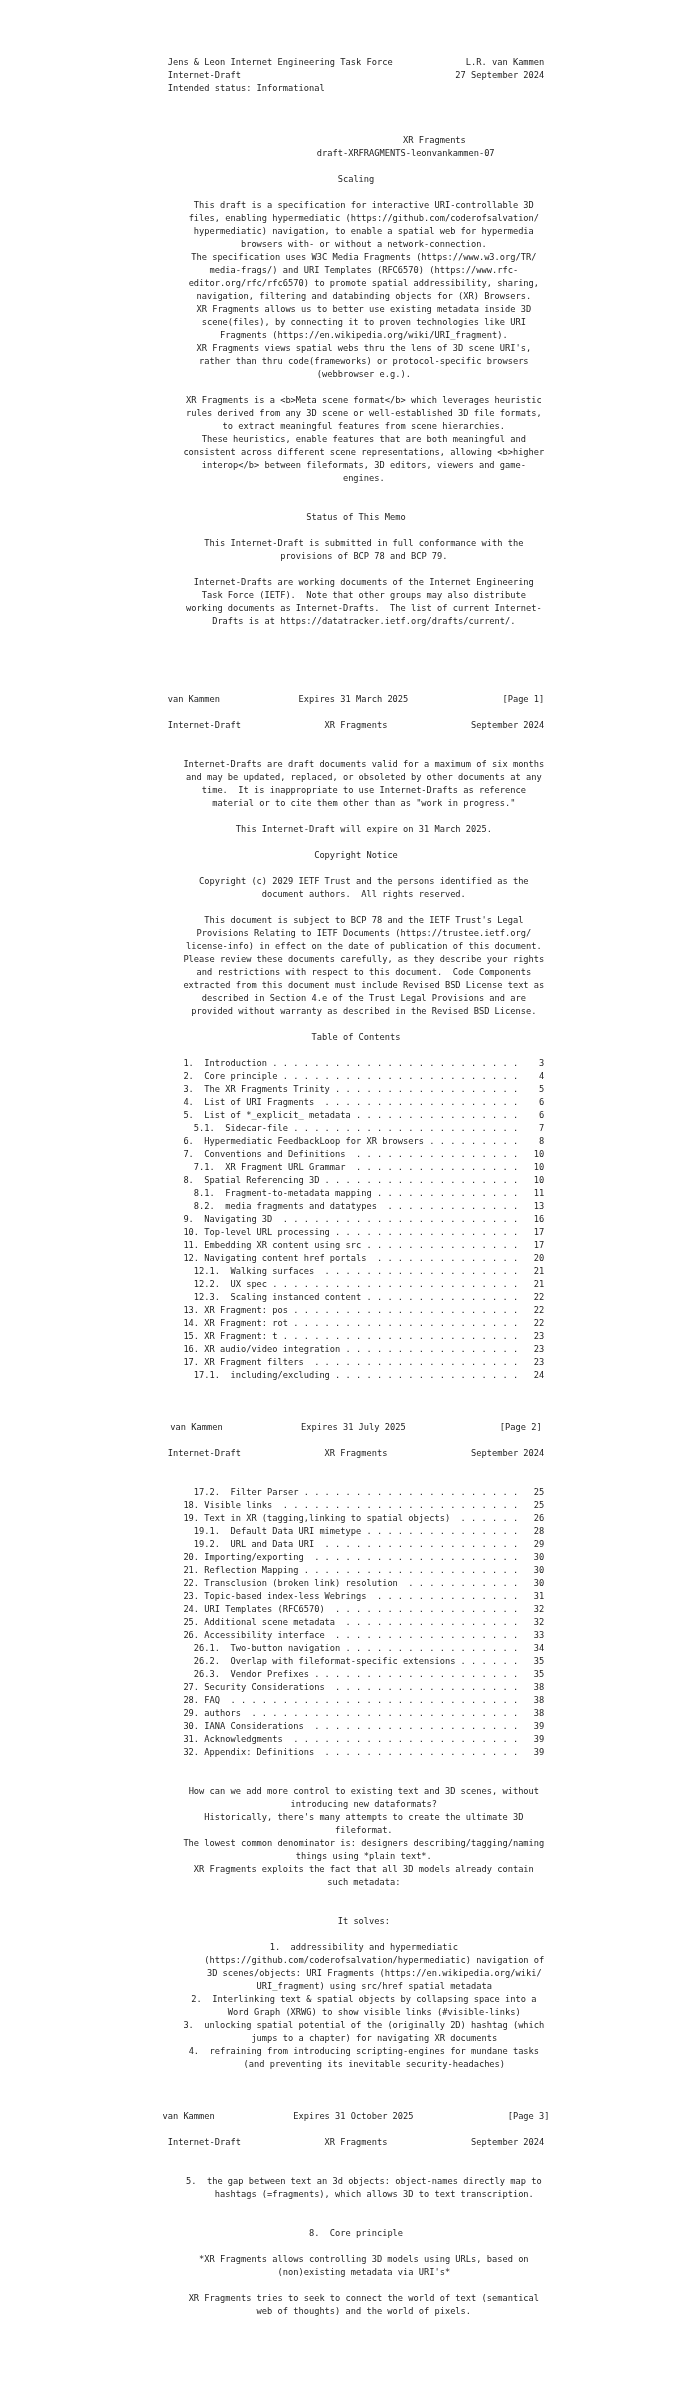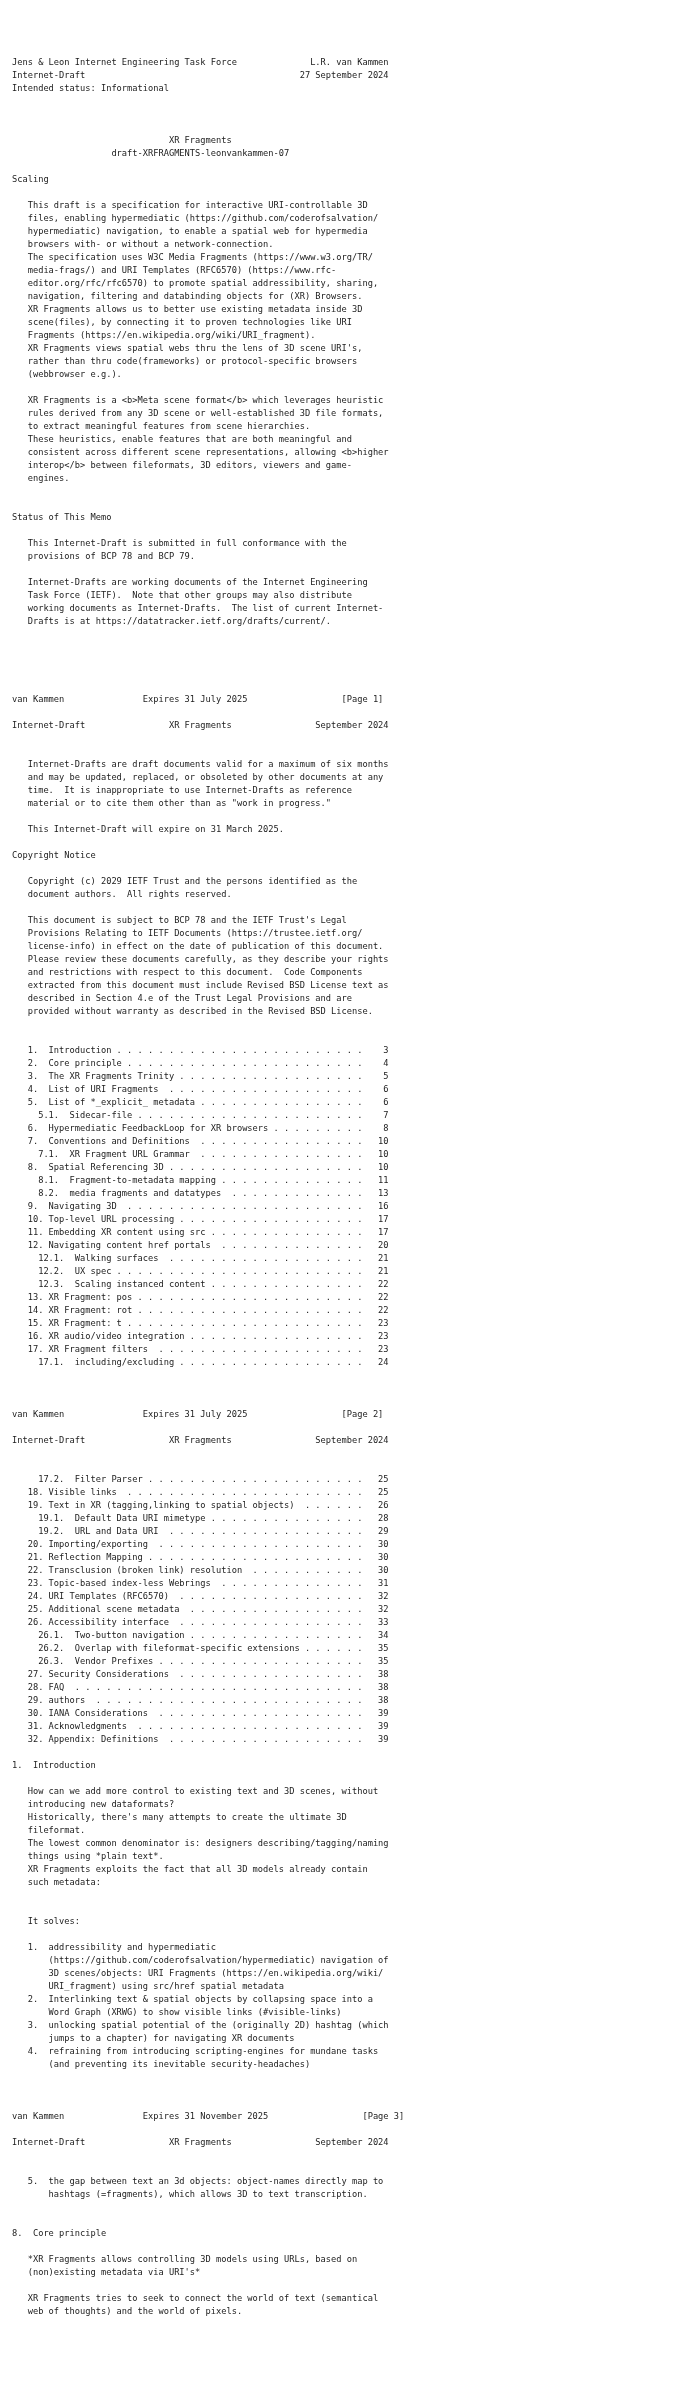--- a/index.html
+++ b/index.html
@@ -19,20 +19,21 @@
   }
   .doc {
     width: 700px;
     height: 2400px;
     overflow: hidden;
     padding: 56px 0 0 12px;
     font-family: "DejaVu Sans Mono", "Liberation Mono", monospace;
     font-size: 8.7px;
     line-height: 13px;
     color: var(--fg);
+    text-align: center;
   }
   .doc pre {
     margin: 0;
     font: inherit;
     white-space: pre;
   }
   .spacer { width: 1px; }
 </style>
 </head>
 <body>
@@ -74,21 +75,21 @@
     <pre>Status of This Memo</pre>
     <div class="spacer" style="height: 13px;"></div>
     <pre>   This Internet-Draft is submitted in full conformance with the
    provisions of BCP 78 and BCP 79.</pre>
     <div class="spacer" style="height: 13px;"></div>
     <pre>   Internet-Drafts are working documents of the Internet Engineering
    Task Force (IETF).  Note that other groups may also distribute
    working documents as Internet-Drafts.  The list of current Internet-
    Drafts is at https://datatracker.ietf.org/drafts/current/.</pre>
     <div class="spacer" style="height: 65px;"></div>
-    <pre>van Kammen               Expires 31 July 2025                  [Page 1]</pre>
+    <pre>van Kammen               Expires 31 March 2025                  [Page 1]</pre>
     <div class="spacer" style="height: 13px;"></div>
     <pre>Internet-Draft                XR Fragments                September 2024</pre>
     <div class="spacer" style="height: 26px;"></div>
     <pre>   Internet-Drafts are draft documents valid for a maximum of six months
    and may be updated, replaced, or obsoleted by other documents at any
    time.  It is inappropriate to use Internet-Drafts as reference
    material or to cite them other than as "work in progress."</pre>
     <div class="spacer" style="height: 13px;"></div>
     <pre>   This Internet-Draft will expire on 31 March 2025.</pre>
     <div class="spacer" style="height: 13px;"></div>
@@ -99,20 +100,21 @@
     <div class="spacer" style="height: 13px;"></div>
     <pre>   This document is subject to BCP 78 and the IETF Trust's Legal
    Provisions Relating to IETF Documents (https://trustee.ietf.org/
    license-info) in effect on the date of publication of this document.
    Please review these documents carefully, as they describe your rights
    and restrictions with respect to this document.  Code Components
    extracted from this document must include Revised BSD License text as
    described in Section 4.e of the Trust Legal Provisions and are
    provided without warranty as described in the Revised BSD License.</pre>
     <div class="spacer" style="height: 13px;"></div>
+    <pre>Table of Contents</pre>
     <div class="spacer" style="height: 13px;"></div>
     <pre>   1.  Introduction . . . . . . . . . . . . . . . . . . . . . . . .    3
    2.  Core principle . . . . . . . . . . . . . . . . . . . . . . .    4
    3.  The XR Fragments Trinity . . . . . . . . . . . . . . . . . .    5
    4.  List of URI Fragments  . . . . . . . . . . . . . . . . . . .    6
    5.  List of *_explicit_ metadata . . . . . . . . . . . . . . . .    6
      5.1.  Sidecar-file . . . . . . . . . . . . . . . . . . . . . .    7
    6.  Hypermediatic FeedbackLoop for XR browsers . . . . . . . . .    8
    7.  Conventions and Definitions  . . . . . . . . . . . . . . . .   10
      7.1.  XR Fragment URL Grammar  . . . . . . . . . . . . . . . .   10
@@ -152,21 +154,20 @@
      26.1.  Two-button navigation . . . . . . . . . . . . . . . . .   34
      26.2.  Overlap with fileformat-specific extensions . . . . . .   35
      26.3.  Vendor Prefixes . . . . . . . . . . . . . . . . . . . .   35
    27. Security Considerations  . . . . . . . . . . . . . . . . . .   38
    28. FAQ  . . . . . . . . . . . . . . . . . . . . . . . . . . . .   38
    29. authors  . . . . . . . . . . . . . . . . . . . . . . . . . .   38
    30. IANA Considerations  . . . . . . . . . . . . . . . . . . . .   39
    31. Acknowledgments  . . . . . . . . . . . . . . . . . . . . . .   39
    32. Appendix: Definitions  . . . . . . . . . . . . . . . . . . .   39</pre>
     <div class="spacer" style="height: 13px;"></div>
-    <pre>1.  Introduction</pre>
     <div class="spacer" style="height: 13px;"></div>
     <pre>   How can we add more control to existing text and 3D scenes, without
    introducing new dataformats?
    Historically, there's many attempts to create the ultimate 3D
    fileformat.
    The lowest common denominator is: designers describing/tagging/naming
    things using *plain text*.
    XR Fragments exploits the fact that all 3D models already contain
    such metadata:</pre>
     <div class="spacer" style="height: 13px;"></div>
@@ -177,21 +178,21 @@
        (https://github.com/coderofsalvation/hypermediatic) navigation of
        3D scenes/objects: URI Fragments (https://en.wikipedia.org/wiki/
        URI_fragment) using src/href spatial metadata
    2.  Interlinking text &amp; spatial objects by collapsing space into a
        Word Graph (XRWG) to show visible links (#visible-links)
    3.  unlocking spatial potential of the (originally 2D) hashtag (which
        jumps to a chapter) for navigating XR documents
    4.  refraining from introducing scripting-engines for mundane tasks
        (and preventing its inevitable security-headaches)</pre>
     <div class="spacer" style="height: 39px;"></div>
-    <pre>van Kammen               Expires 31 November 2025                  [Page 3]</pre>
+    <pre>van Kammen               Expires 31 October 2025                  [Page 3]</pre>
     <div class="spacer" style="height: 13px;"></div>
     <pre>Internet-Draft                XR Fragments                September 2024</pre>
     <div class="spacer" style="height: 26px;"></div>
     <pre>   5.  the gap between text an 3d objects: object-names directly map to
        hashtags (=fragments), which allows 3D to text transcription.</pre>
     <div class="spacer" style="height: 13px;"></div>
     <div class="spacer" style="height: 13px;"></div>
     <pre>8.  Core principle</pre>
     <div class="spacer" style="height: 13px;"></div>
     <pre>   *XR Fragments allows controlling 3D models using URLs, based on

